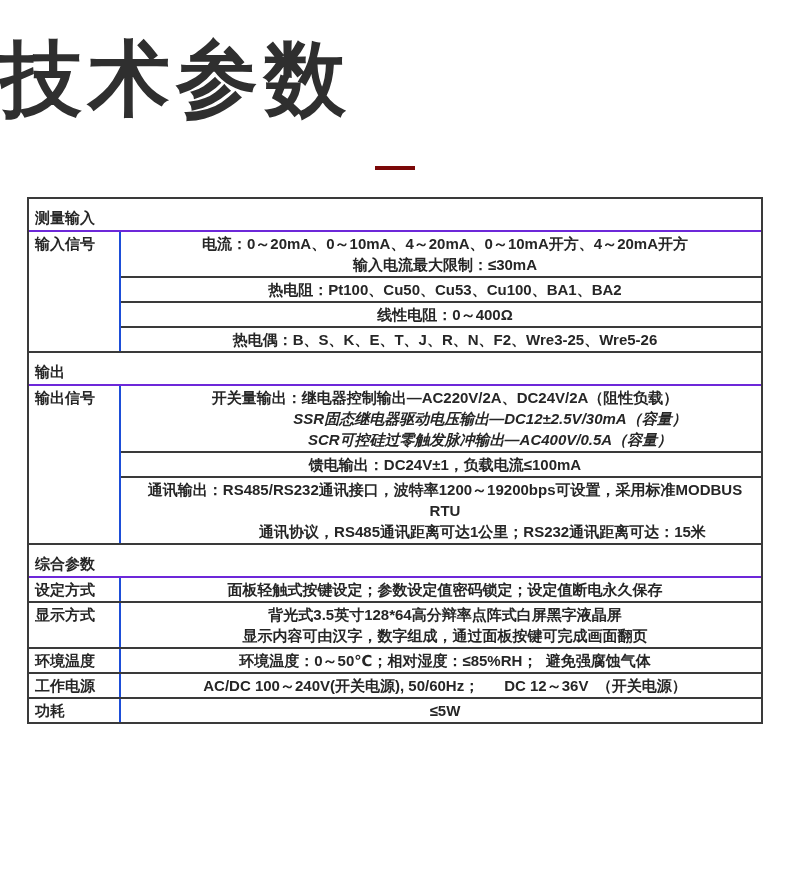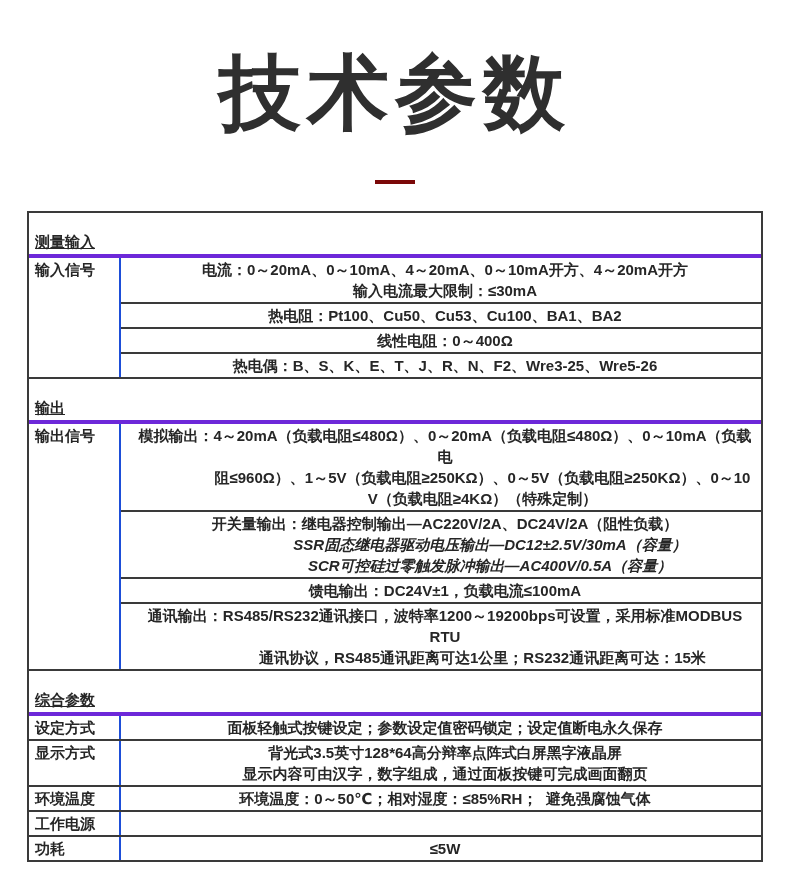--- a/index.html
+++ b/index.html
@@ -5,22 +5,22 @@
   * { margin: 0; padding: 0; box-sizing: border-box; }
   html, body { background: #ffffff; }
   body {
     width: 790px;
     min-height: 893px;
     font-family: "Liberation Sans", "DejaVu Sans", sans-serif;
     color: #262626;
     overflow: hidden;
   }
   .page-title {
-    margin-top: 46px;
-    text-align: center;
+    margin-top: 32px;
+    text-align: left;
     font-size: 82px;
     font-weight: 900;
     letter-spacing: 6px;
     line-height: 1.15;
     color: #2f2f2f;
   }
   .title-underline {
     width: 40px;
     height: 4px;
     margin: 40px auto 0 auto;
@@ -29,24 +29,23 @@
   .spec-table {
     width: 736px;
     margin: 27px auto 0 auto;
     border: 2px solid #3a3a3a;
     font-size: 15px;
     font-weight: 600;
     color: #262626;
   }
   .sec-header {
     line-height: 22px;
-    padding: 18px 0 1px 6px;
-    border-bottom: 4px solid #6d28d9;
+    padding: 8px 0 1px 6px;
+    border-bottom: 2px solid #6d28d9;
     white-space: pre-wrap;
-    text-decoration: underline;
   }
   .row {
     display: flex;
     border-bottom: 2px solid #3a3a3a;
   }
   .row:last-child { border-bottom: none; }
   .label-cell {
     flex: 0 0 92px;
     width: 92px;
     border-right: 2px solid #1d4ed8;
@@ -94,25 +93,20 @@
       </div>
     </div>
   </div>
 
   <div class="sec-header">输出</div>
 
   <div class="row">
     <div class="label-cell">输出信号</div>
     <div class="content-cell">
       <div class="group">
-        <div class="line">模拟输出：4～20mA（负载电阻≤480Ω）、0～20mA（负载电阻≤480Ω）、0～10mA（负载电</div>
-        <div class="line ind-a">阻≤960Ω）、1～5V（负载电阻≥250KΩ）、0～5V（负载电阻≥250KΩ）、0～10</div>
-        <div class="line ind-a">V（负载电阻≥4KΩ）（特殊定制）</div>
-      </div>
-      <div class="group">
         <div class="line">开关量输出：继电器控制输出—AC220V/2A、DC24V/2A（阻性负载）</div>
         <div class="line ind-b">SSR固态继电器驱动电压输出—DC12±2.5V/30mA（容量）</div>
         <div class="line ind-b">SCR可控硅过零触发脉冲输出—AC400V/0.5A（容量）</div>
       </div>
       <div class="group">
         <div class="line">馈电输出：DC24V±1，负载电流≤100mA</div>
       </div>
       <div class="group">
         <div class="line">通讯输出：RS485/RS232通讯接口，波特率1200～19200bps可设置，采用标准MODBUS RTU</div>
         <div class="line ind-a">通讯协议，RS485通讯距离可达1公里；RS232通讯距离可达：15米</div>
@@ -146,20 +140,25 @@
     <div class="label-cell">环境温度</div>
     <div class="content-cell">
       <div class="group">
         <div class="line">环境温度：0～50℃；相对湿度：≤85%RH；  避免强腐蚀气体</div>
       </div>
     </div>
   </div>
 
   <div class="row">
     <div class="label-cell">工作电源</div>
+    <div class="content-cell">
+      <div class="group">
+        <div class="line">AC/DC 100～240V(开关电源), 50/60Hz；      DC 12～36V  （开关电源）</div>
+      </div>
+    </div>
   </div>
 
   <div class="row">
     <div class="label-cell">功耗</div>
     <div class="content-cell">
       <div class="group">
         <div class="line">≤5W</div>
       </div>
     </div>
   </div>

